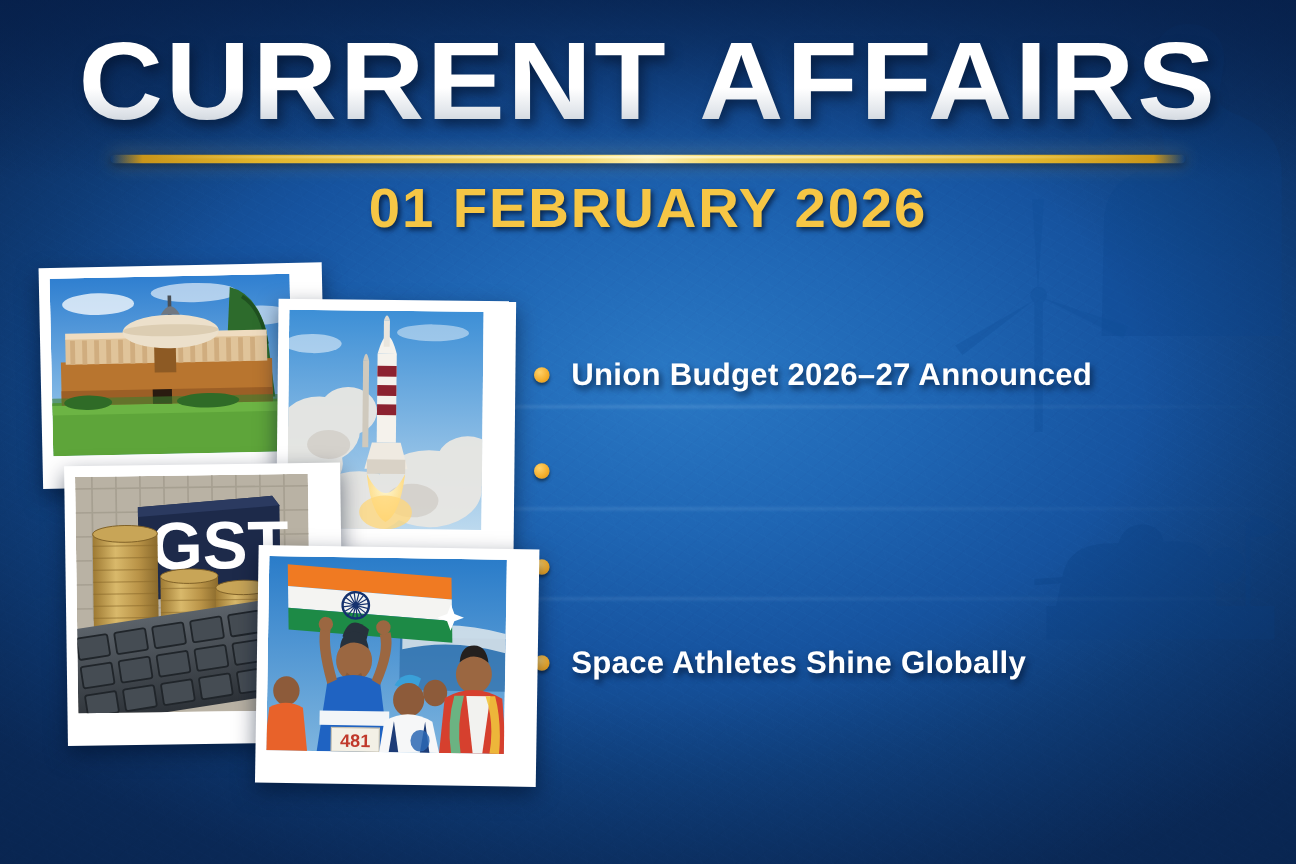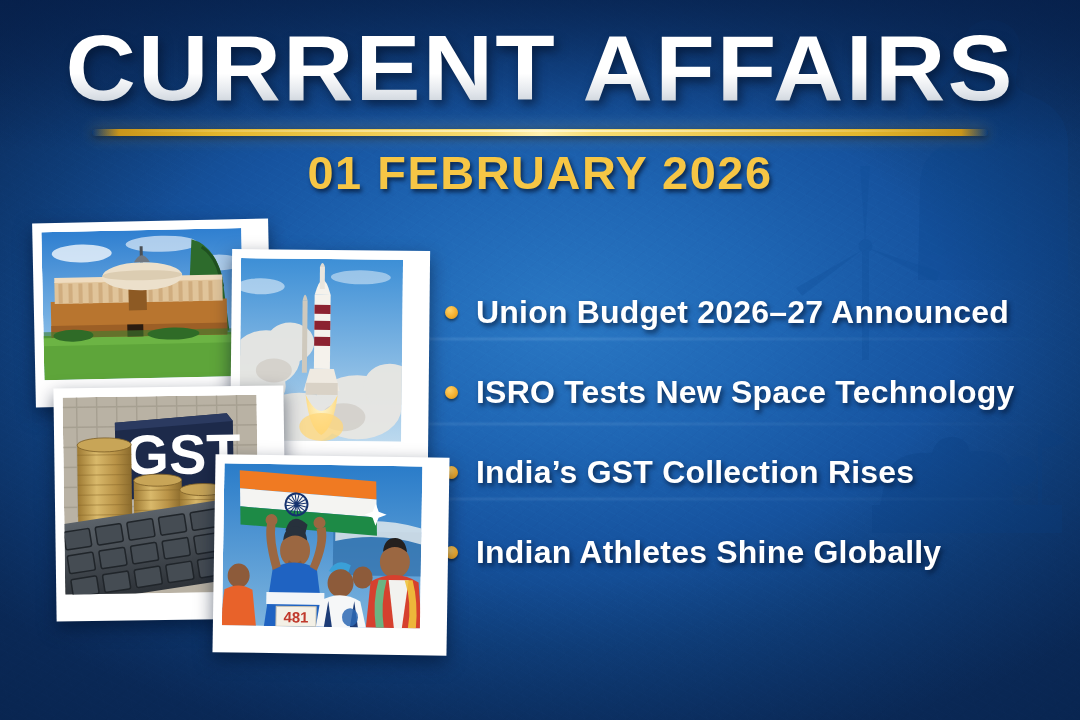--- a/index.html
+++ b/index.html
@@ -64,21 +64,21 @@
     font-family:"Liberation Sans Narrow","Liberation Sans","DejaVu Sans Condensed",sans-serif;
   }
 
   
   .news-list{position:absolute;left:445px;top:272px;width:560px;}
   .news-item{display:flex;align-items:center;height:80px;}
   .dot{width:13px;height:13px;border-radius:50%;flex:0 0 13px;
     background:radial-gradient(circle at 35% 32%,#ffd36b,#f4ad2a 60%,#d68f16 100%);
     box-shadow:0 2px 3px rgba(0,0,0,.5);}
   .news-text{
-    margin-left:18px;color:#ffffff;font-size:32px;font-weight:700;
+    margin-left:18px;color:#ffffff;font-size:26px;font-weight:700;
     letter-spacing:.2px;white-space:nowrap;
     transform:scaleX(1.0);
     text-shadow:2px 3px 5px rgba(3,18,45,.72);
     font-family:"Liberation Sans Narrow","Liberation Sans","DejaVu Sans Condensed",sans-serif;
   }
 
   
   .photo{position:absolute;background:#fff;padding:9px;
     box-shadow:0 7px 18px rgba(2,14,38,.55);overflow:visible;}
   .photo .inner{width:100%;height:100%;overflow:hidden;position:relative;}
@@ -404,25 +404,23 @@
     </div>
   </div>
 
   <div class="news-list">
     <div class="news-item">
       <span class="dot"></span>
       <span class="news-text">Union Budget 2026–27 Announced</span>
     </div>
     <div class="news-item">
       <span class="dot"></span>
-      <span class="news-text">ISRO Tests New Space Technology</span>
     </div>
     <div class="news-item">
       <span class="dot"></span>
-      <span class="news-text">India’s GST Collection Rises</span>
     </div>
     <div class="news-item">
       <span class="dot"></span>
-      <span class="news-text">Indian Athletes Shine Globally</span>
+      <span class="news-text">Space Athletes Shine Globally</span>
     </div>
   </div>
 
 </div>
 
 </body></html>

